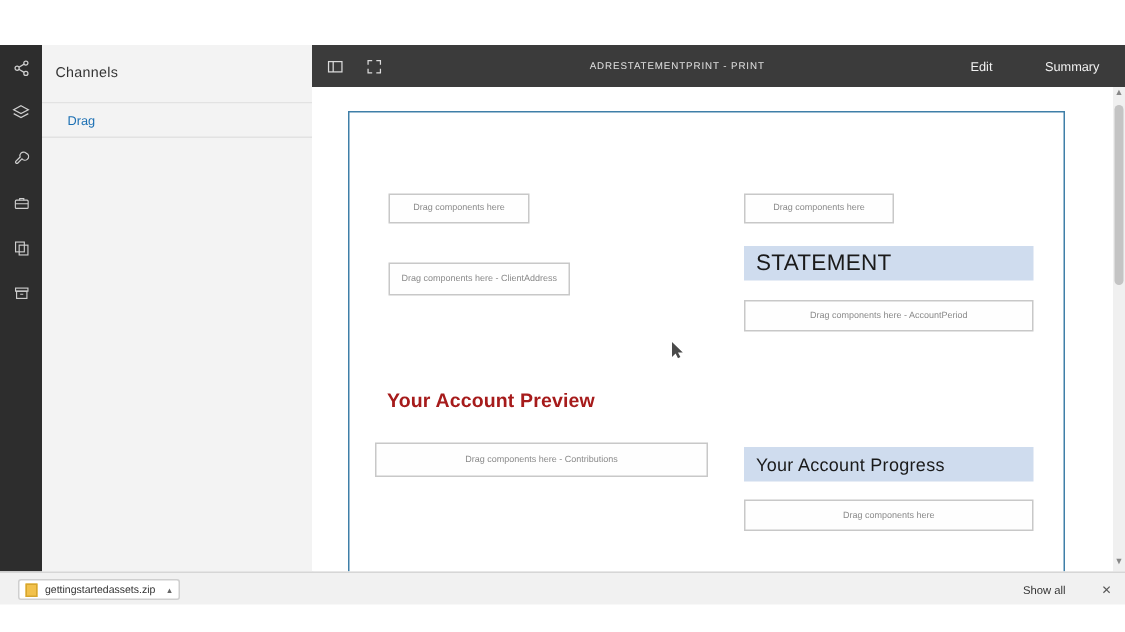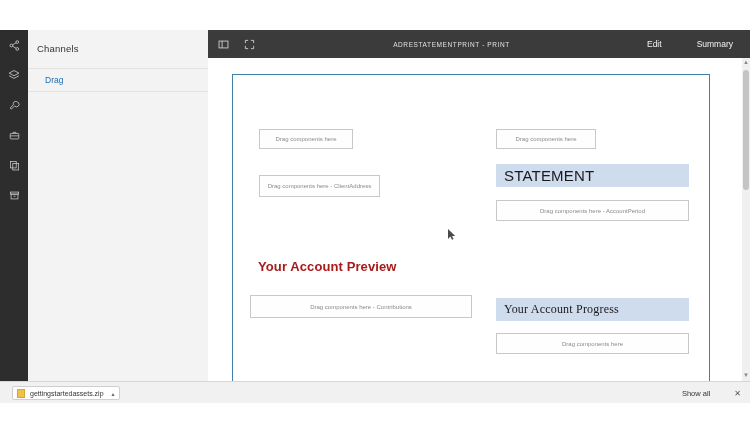--- a/index.html
+++ b/index.html
@@ -146,21 +146,21 @@
     box-sizing: border-box;
     display: flex;
     align-items: center;
     padding-left: 8px;
   }
   .band-title {
     font-size: 15px;
     color: #1a1a1a;
     letter-spacing: .2px;
   }
-  .band-title.sm { font-size: 12px; font-family: Liberation Serif, serif; }
+  .band-title.sm { font-size: 12px; }
   .heading-red {
     position: absolute;
     color: #a61b1b;
     font-weight: bold;
     font-size: 13px;
     letter-spacing: .1px;
   }
   .cursor {
     position: absolute;
     width: 8px; height: 11px;

